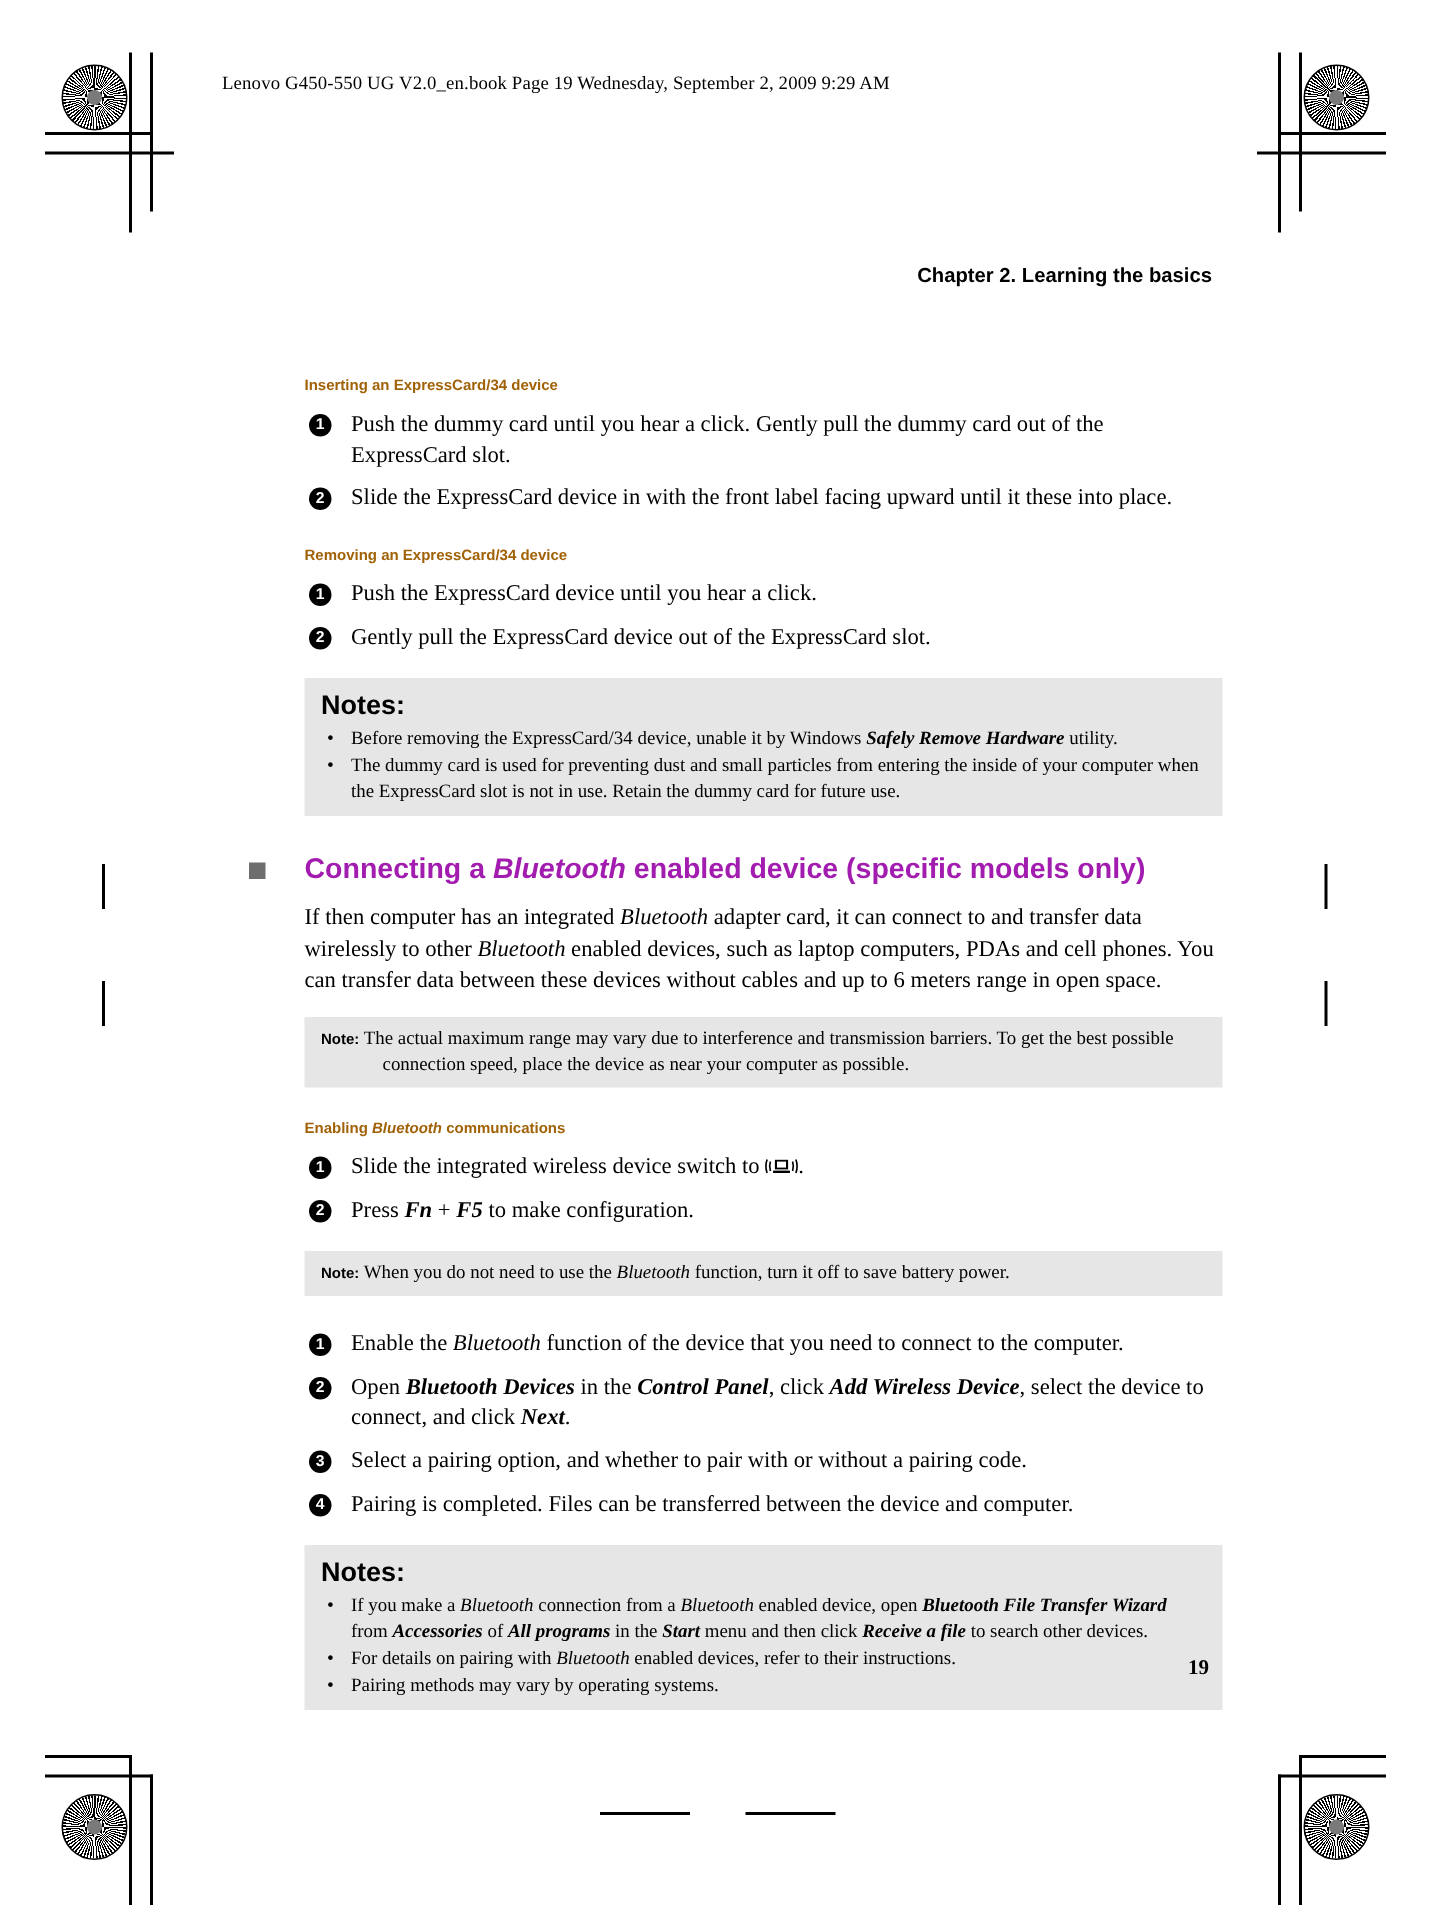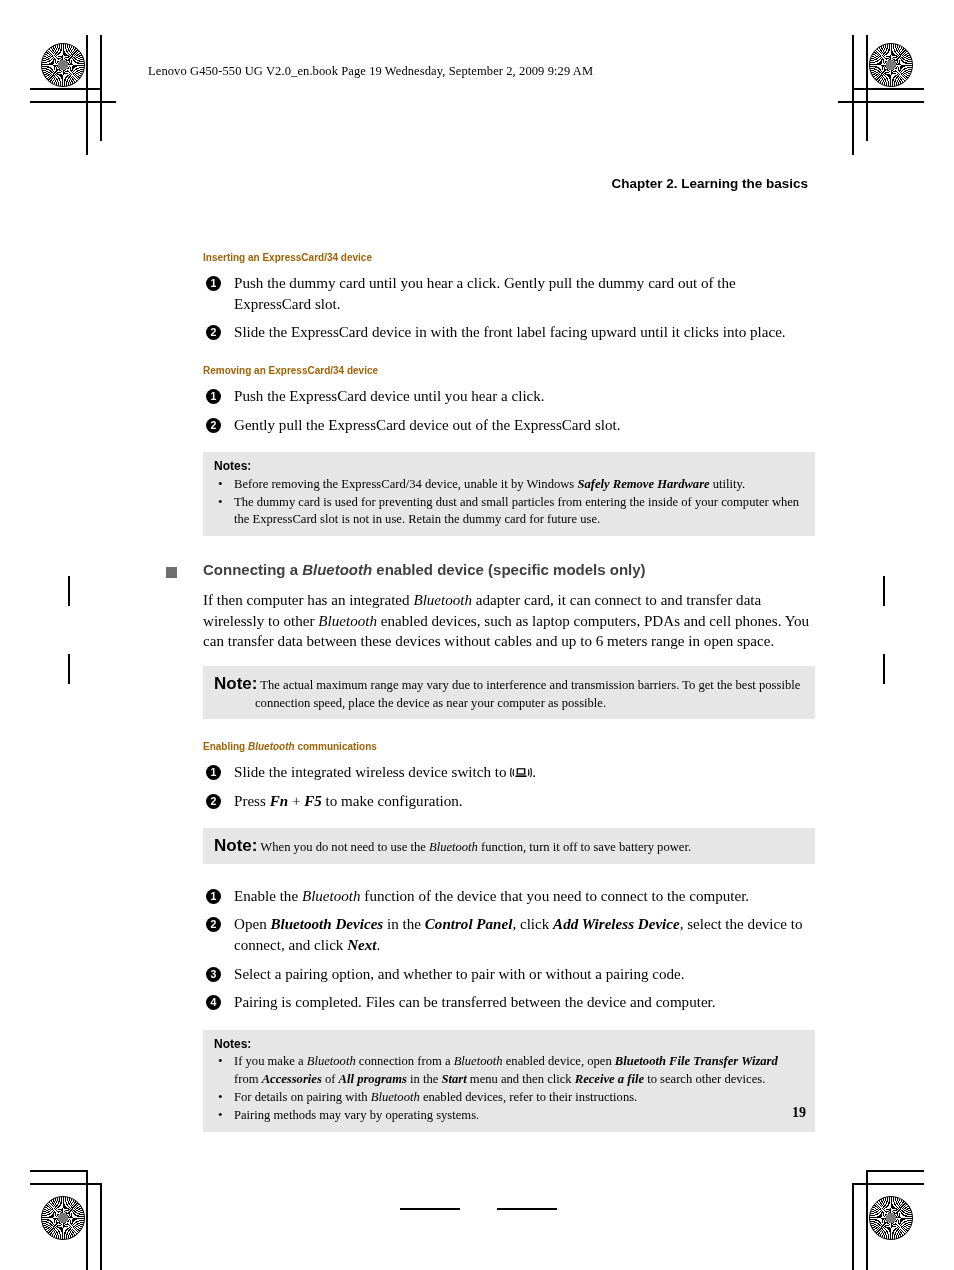--- a/index.html
+++ b/index.html
@@ -36,21 +36,21 @@
     width: 10px; height: 10px; margin: -5px 0 0 -5px;
     border-radius: 50%;
     background: #7a7a7a;
   }
   .cropline { position: absolute; background: #000; }
 
   
   .file-header {
     position: absolute;
     left: 148px;
-    top: 64px;
+    top: 48px;
     font-family: "Liberation Serif", serif;
     font-size: 12.5px;
     letter-spacing: 0.1px;
     white-space: nowrap;
   }
 
   
   .page {
     position: absolute;
     left: 0; top: 0;
@@ -120,21 +120,21 @@
   .notebox {
     background: #e6e6e6;
     padding: 6px 11px 7px 11px;
     font-size: 12.6px;
     line-height: 1.36;
     box-sizing: border-box;
   }
   .notebox .notes-title {
     font-family: "Liberation Sans", sans-serif;
     font-weight: bold;
-    font-size: 12px;
+    font-size: 18px;
     margin-bottom: 1px;
   }
   .notebox ul {
     list-style: none;
     margin: 0; padding: 0;
   }
   .notebox ul > li {
     position: relative;
     padding-left: 20px;
     margin-bottom: 1px;
@@ -145,41 +145,41 @@
     left: 4px; top: -1px;
     font-size: 13px;
   }
   .notebox .inline-note {
     padding-left: 41px;
     text-indent: -41px;
   }
   .notebox .inline-note .lbl {
     font-family: "Liberation Sans", sans-serif;
     font-weight: bold;
-    font-size: 17px;
+    font-size: 10px;
   }
 
   
   .sqheading {
     position: relative;
     padding-left: 0;
     margin: 0 0 11px 0;
   }
   .sqheading .sq {
     position: absolute;
     left: -37px;
     top: 6px;
     width: 11px; height: 11px;
     background: #6e6e6e;
   }
   .sqheading .txt {
     font-family: "Liberation Sans", sans-serif;
     font-weight: bold;
-    font-size: 15px;
-    color: #404040;
+    font-size: 19px;
+    color: #a21caf;
   }
   .sqheading .txt .it { font-style: italic; }
 
   p.body {
     margin: 0 0 0 0;
     font-size: 15.1px;
     line-height: 1.37;
   }
 
   
@@ -260,21 +260,21 @@
   <div class="content">
 
     <h3 class="sub">Inserting an ExpressCard/34 device</h3>
     <ol class="steps">
       <li>
         <span class="num">1</span>
         <span>Push the dummy card until you hear a click. Gently pull the dummy card out of the ExpressCard slot.</span>
       </li>
       <li>
         <span class="num">2</span>
-        <span>Slide the ExpressCard device in with the front label facing upward until it clicks into place.</span>
+        <span>Slide the ExpressCard device in with the front label facing upward until it these into place.</span>
       </li>
     </ol>
 
     <div class="section-gap"></div>
 
     <h3 class="sub">Removing an ExpressCard/34 device</h3>
     <ol class="steps">
       <li>
         <span class="num">1</span>
         <span>Push the ExpressCard device until you hear a click.</span>

